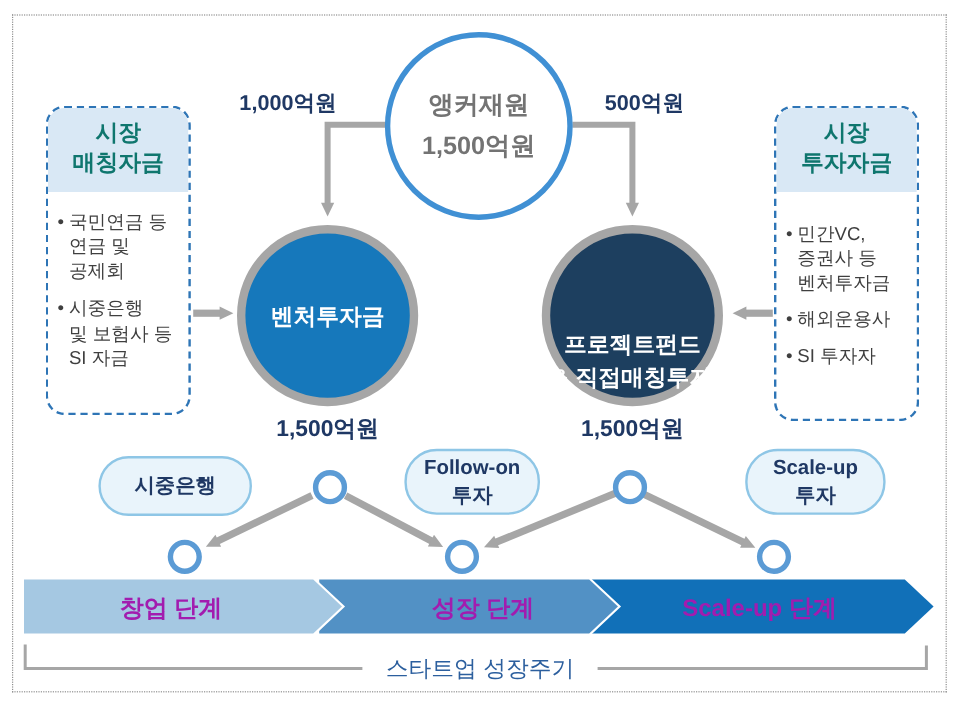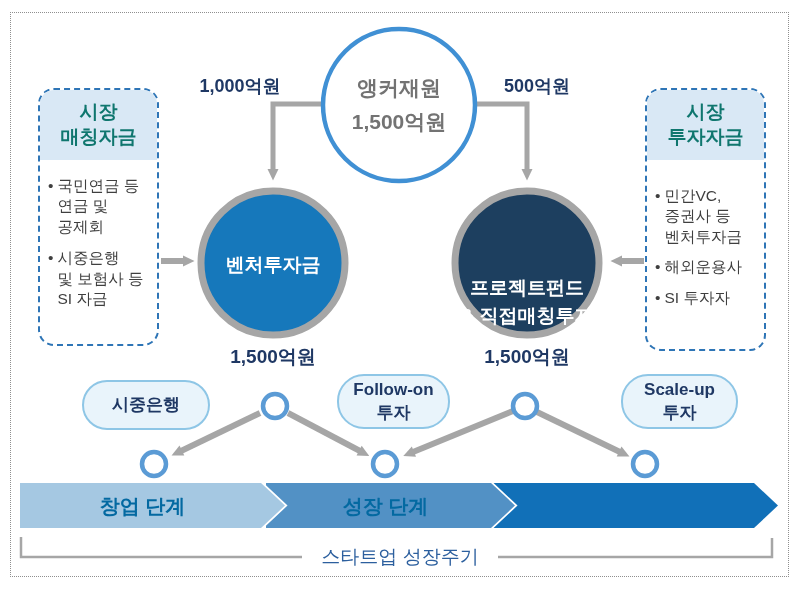--- a/index.html
+++ b/index.html
@@ -85,24 +85,24 @@
     text-align: center; font-size: 17px; font-weight: bold;
     color: #1f3864; line-height: 1.3;
   }
   .pill.p1 { left: 82px;  top: 380px; width: 128px; height: 50px; }
   .pill.p2 { left: 337px; top: 374px; width: 113px; height: 55px; }
   .pill.p3 { left: 621px; top: 374px; width: 117px; height: 55px; }
 
   
   .stage-label {
     position: absolute; top: 493px; text-align: center;
-    color: #0369a1; font-size: 20px; font-weight: bold;
+    color: #a21caf; font-size: 20px; font-weight: bold;
   }
   .stage-label.s1 { left: 40px;  width: 205px; }
-  .stage-label.s2 { left: 278px; width: 215px; }
+  .stage-label.s2 { left: 295px; width: 215px; }
   .stage-label.s3 { left: 508px; width: 250px; }
 
   .footer-label {
     position: absolute; left: 300px; top: 544px; width: 200px;
     text-align: center; font-size: 19px; font-weight: normal;
     color: #2c5f9e;
   }
 </style>
 </head>
 <body>
@@ -203,16 +203,17 @@
   <div class="fund-amount project">1,500억원</div>
 
   <div class="pill p1 pre">시중은행</div>
   <div class="pill p2 pre">Follow-on
 투자</div>
   <div class="pill p3 pre">Scale-up
 투자</div>
 
   <div class="stage-label s1">창업 단계</div>
   <div class="stage-label s2">성장 단계</div>
+  <div class="stage-label s3">Scale-up 단계</div>
 
   <div class="footer-label">스타트업 성장주기</div>
 
 </div>
 
 </body></html>

